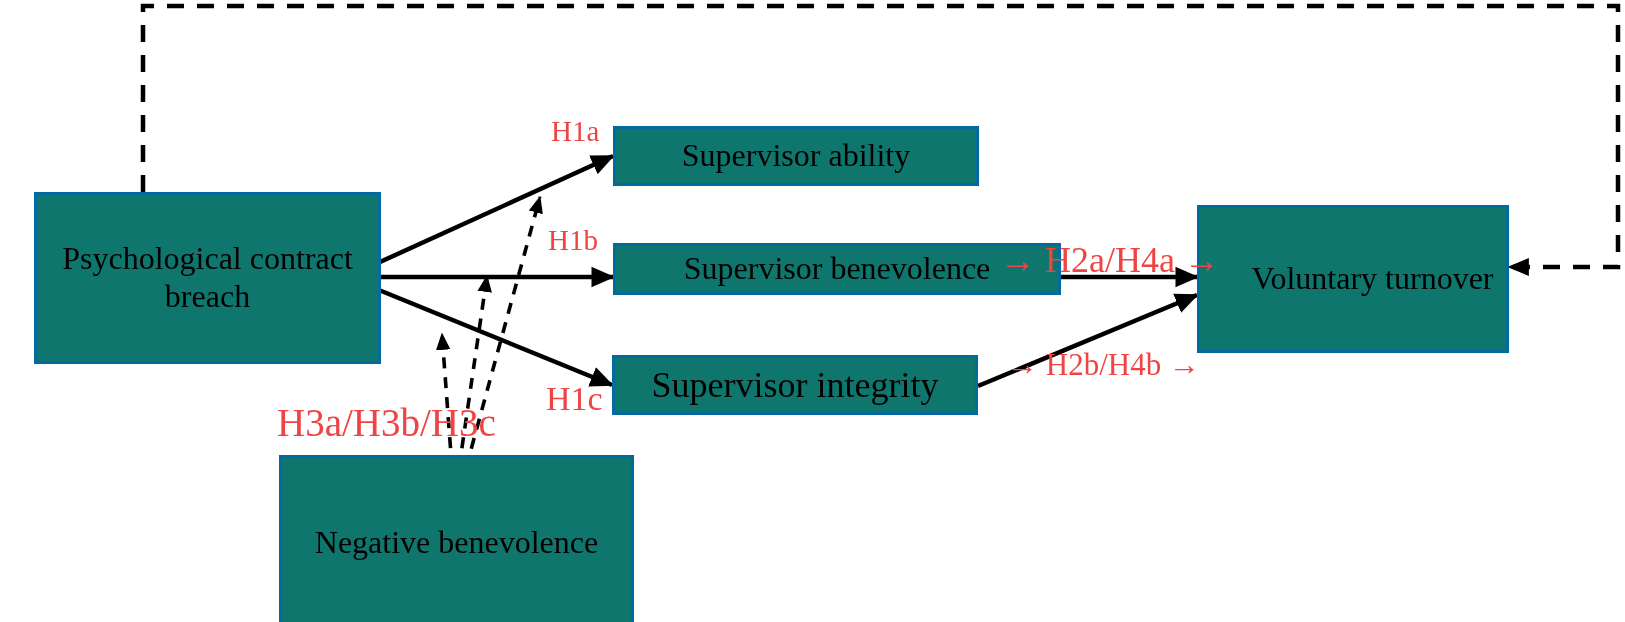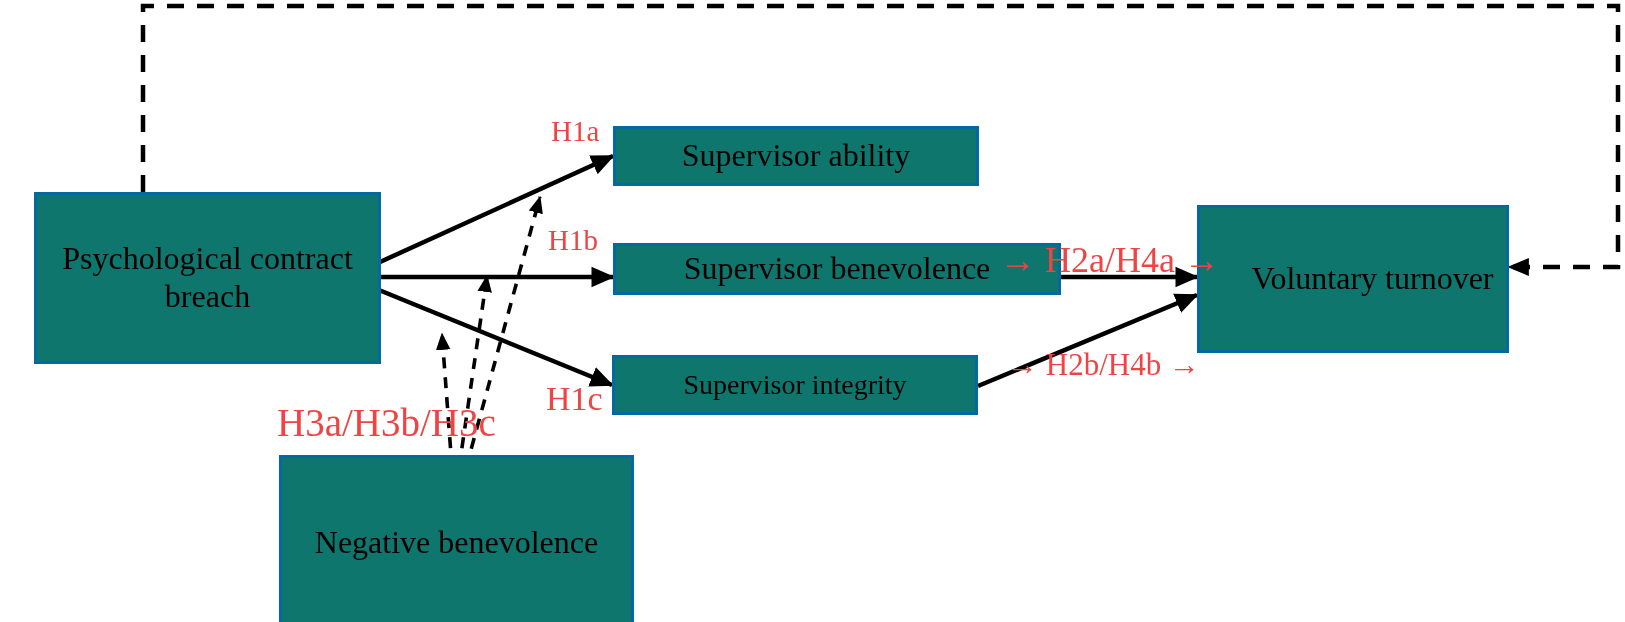--- a/index.html
+++ b/index.html
@@ -46,21 +46,21 @@
     color: #ef4444;
     font-family: "Liberation Serif", "DejaVu Serif", serif;
     white-space: nowrap;
     background: transparent;
   }
 
   
   #node-breach      { left: 0px;    top: 192px; width: 347px; height: 172px; font-size: 32px; margin-left: 34px; }
   #node-ability     { left: 613px;  top: 126px; width: 366px; height: 60px;  font-size: 32px; }
   #node-benevolence { left: 613px;  top: 243px; width: 448px; height: 52px;  font-size: 32px; }
-  #node-integrity   { left: 612px;  top: 355px; width: 366px; height: 60px;  font-size: 28px; }
+  #node-integrity   { left: 612px;  top: 355px; width: 366px; height: 60px;  font-size: 36px; }
   #node-turnover    { left: 1197px; top: 205px; width: 312px; height: 148px; font-size: 32px; padding-left: 39px; }
   #node-affect      { left: 279px;  top: 455px; width: 355px; height: 175px; font-size: 32px; }
 
   
   #label-h1a  { left: 551px;  top: 115px; font-size: 29px; }
   #label-h1b  { left: 548px;  top: 224px; font-size: 29px; }
   #label-h1c  { left: 546px;  top: 332px; font-size: 34px; margin-top: 48px; }
   #label-h2a  { left: 1000px; top: 239px; font-size: 36px; }
   #label-h2b  { left: 1007px; top: 347px; font-size: 31px; font-family: Liberation Serif, serif; }
   #label-h3   { left: 277px;  top: 400px; font-size: 39px; }

